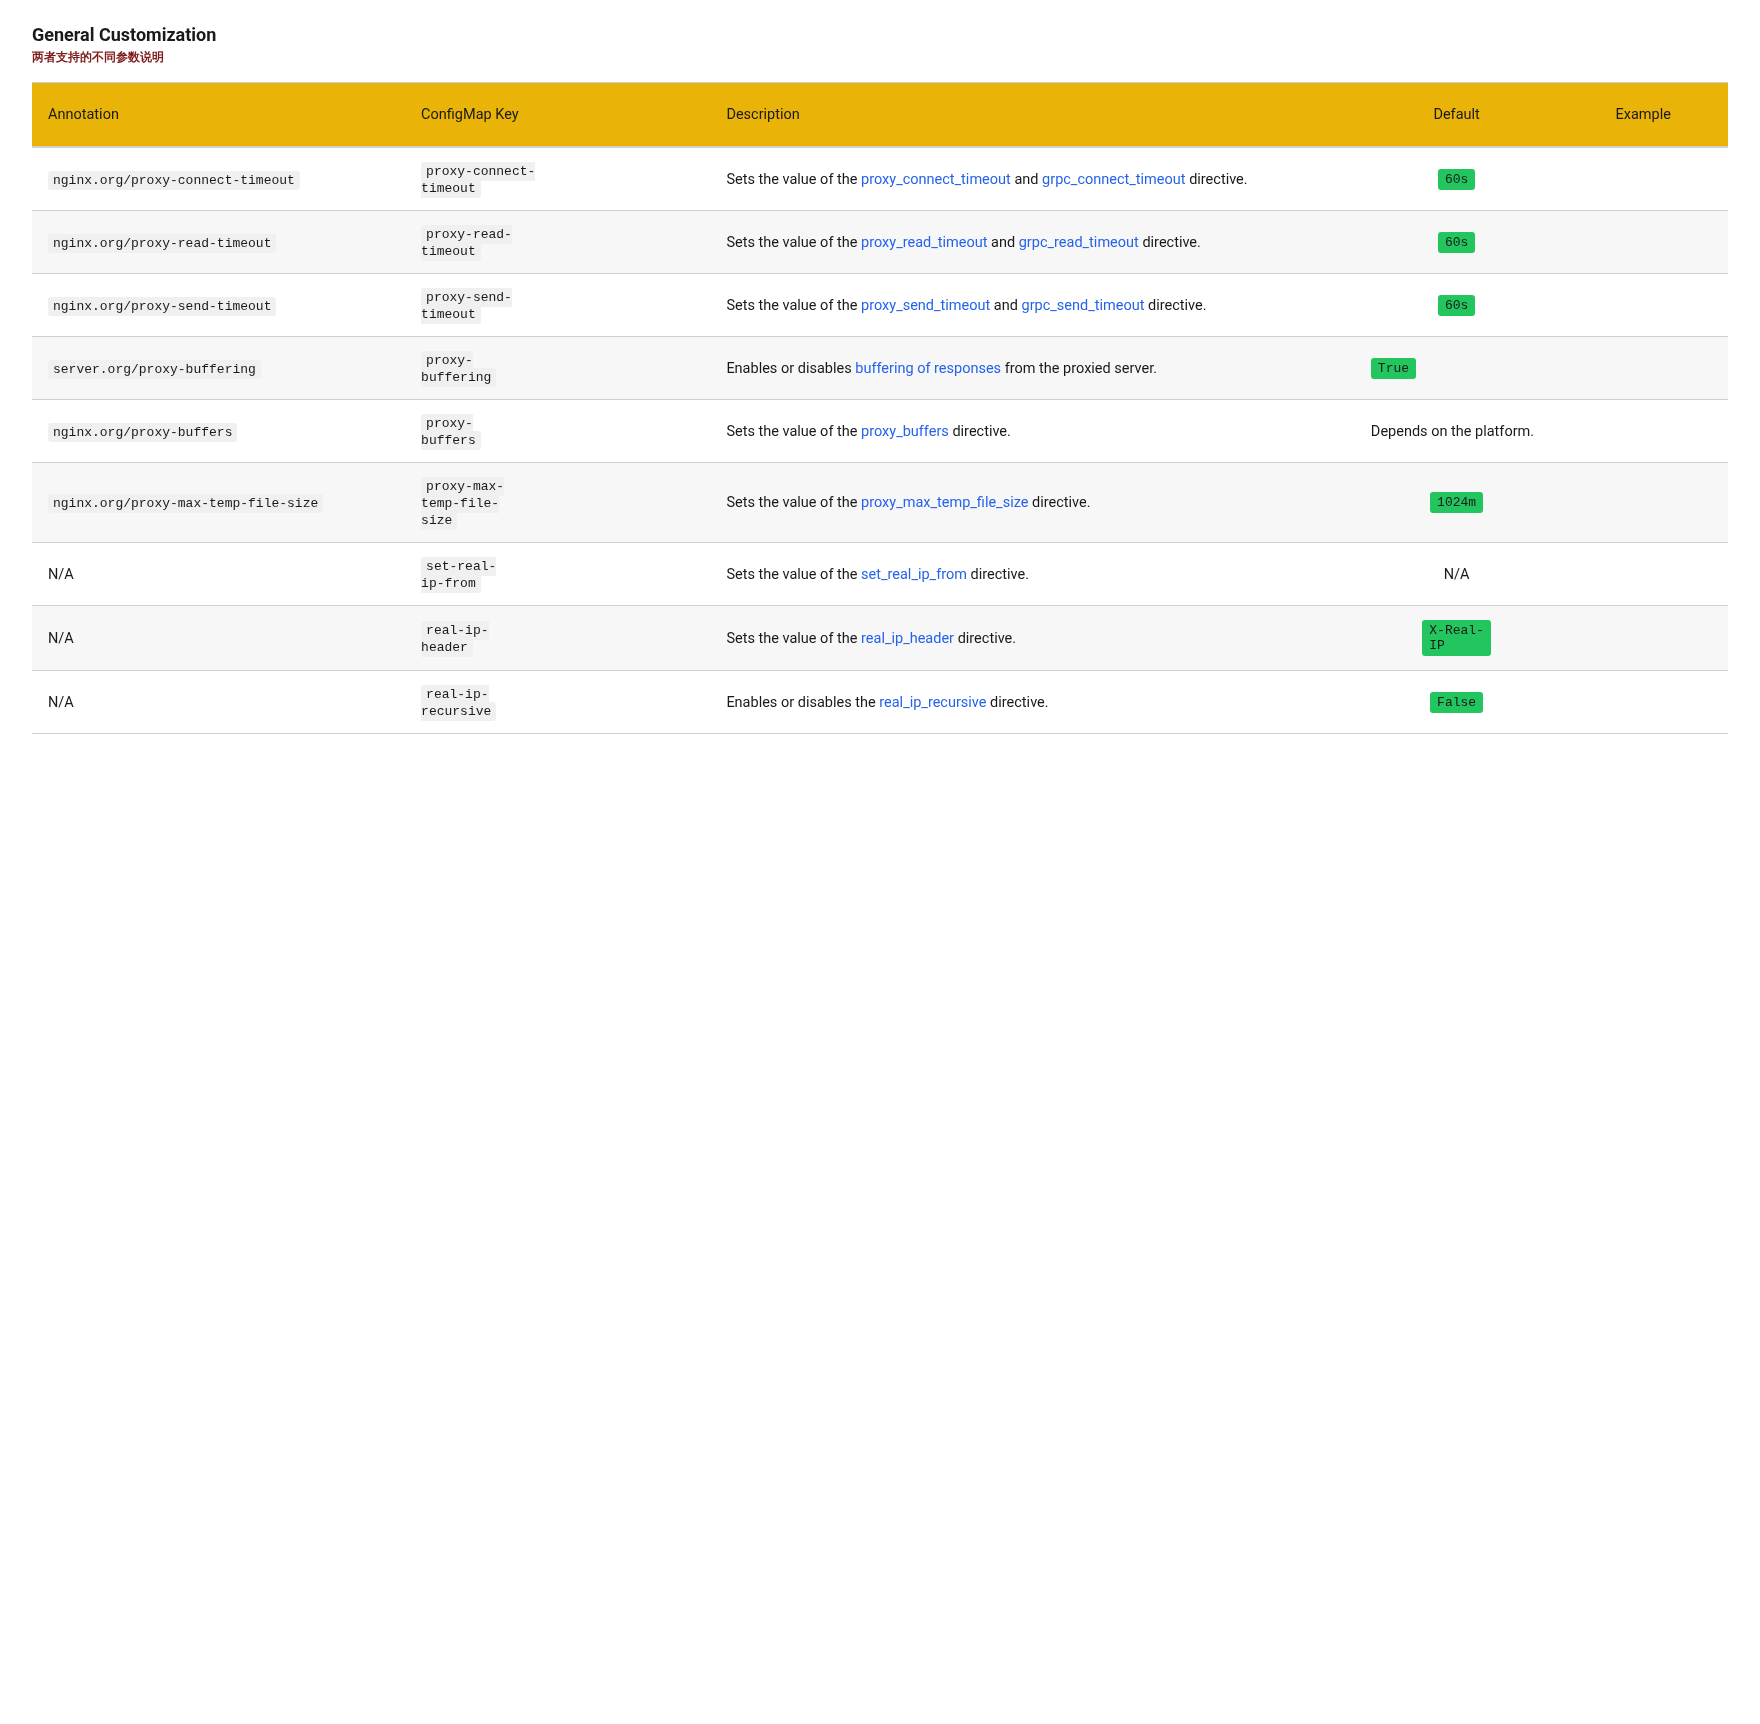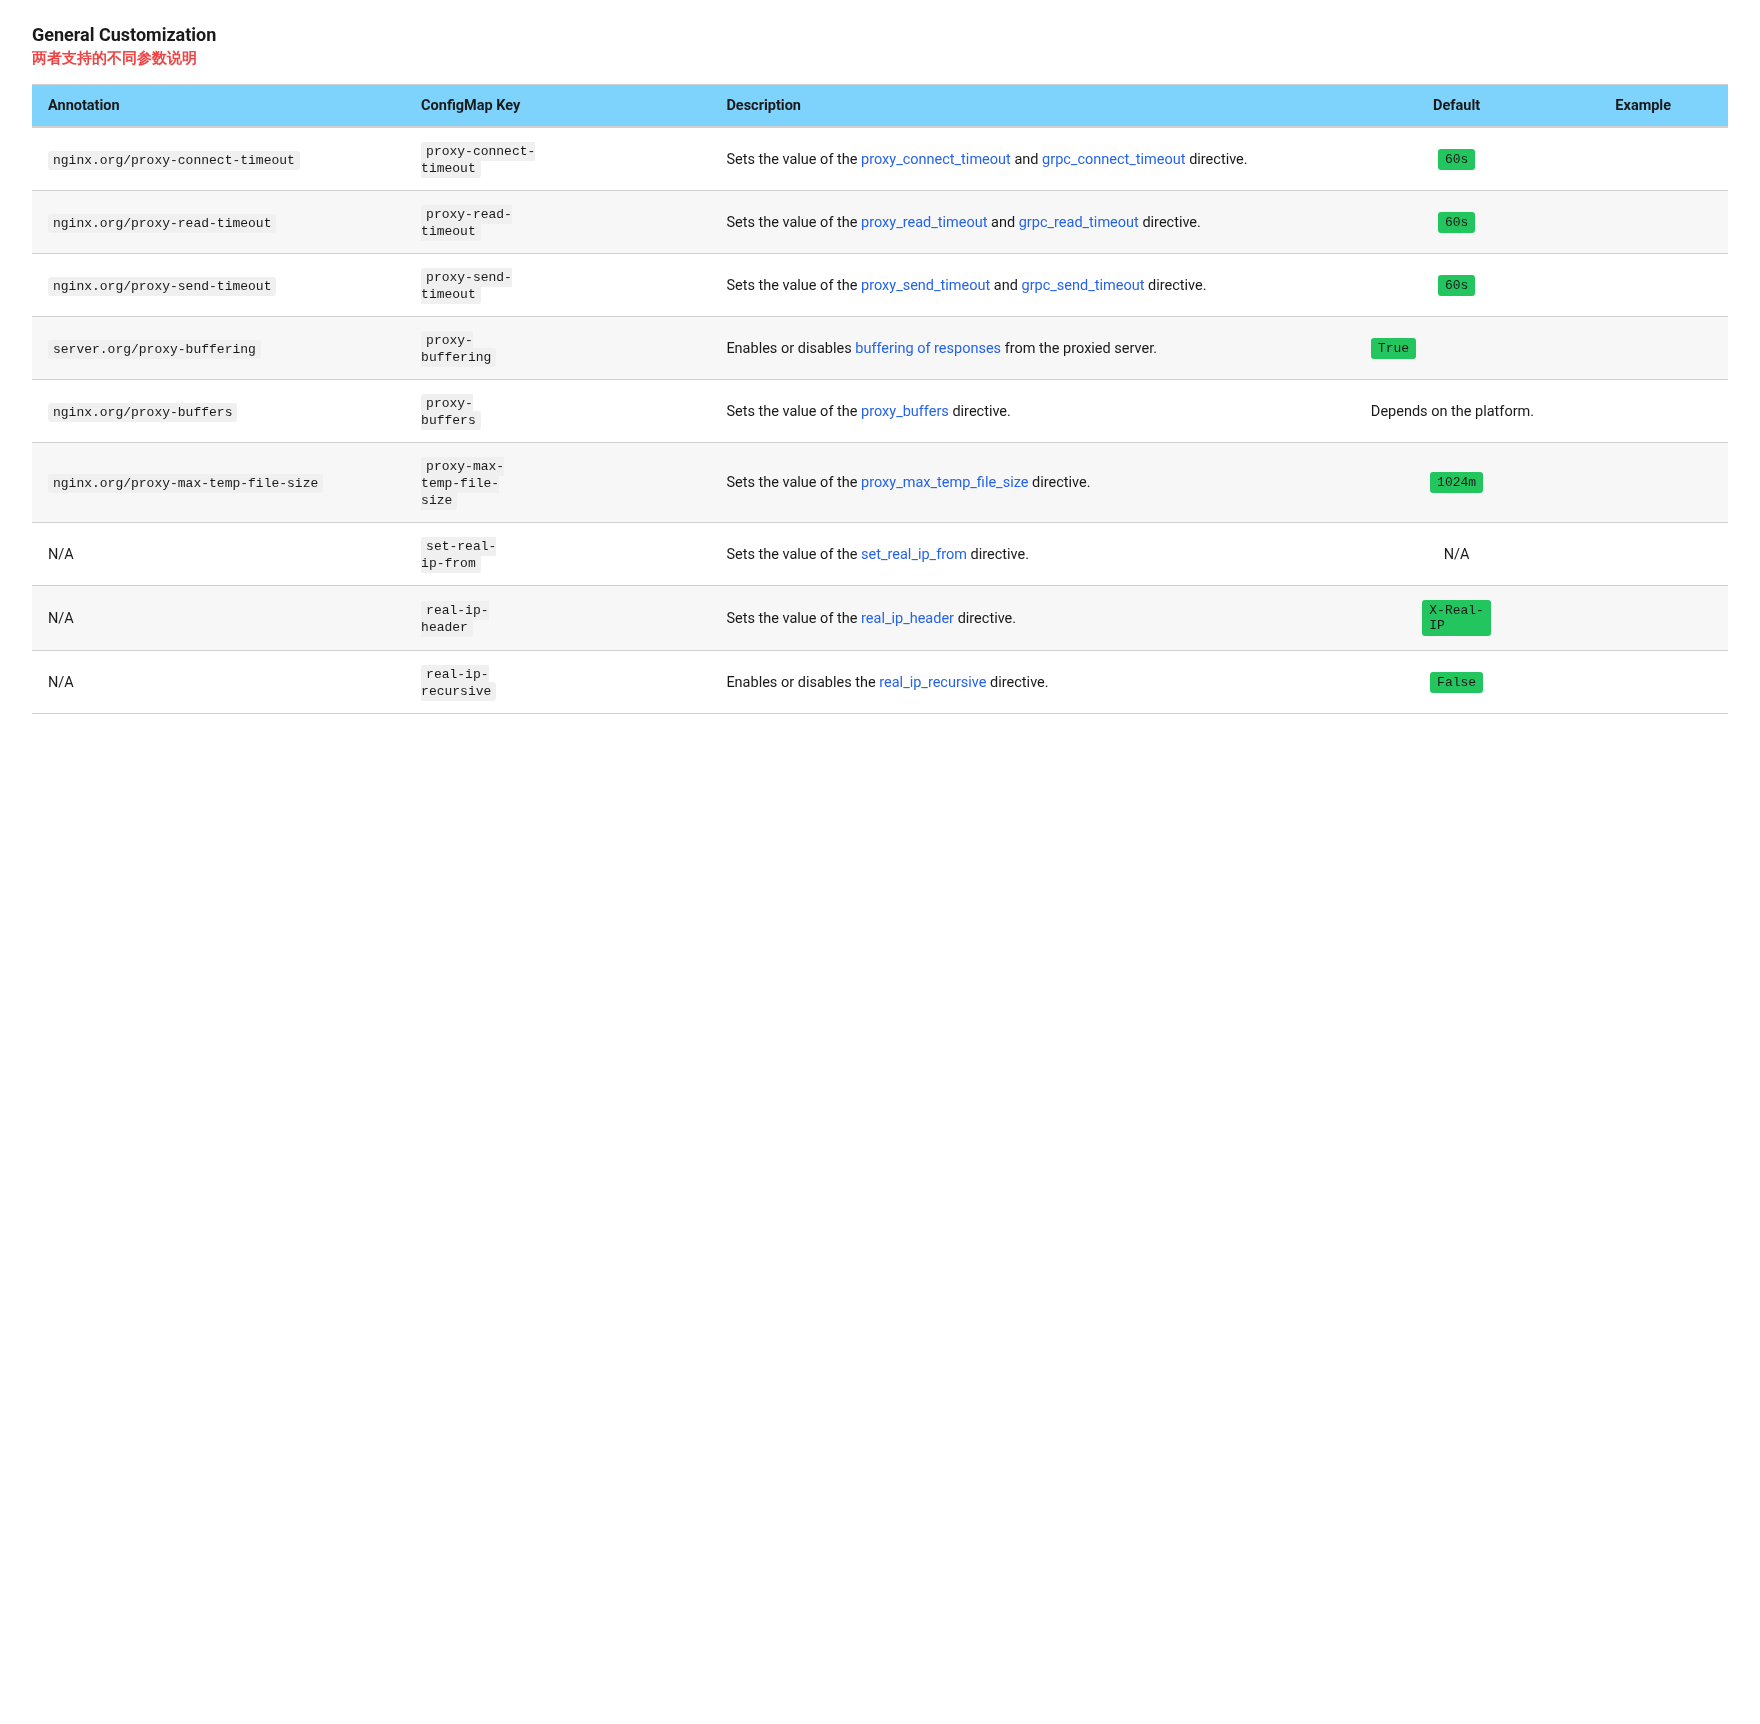--- a/index.html
+++ b/index.html
@@ -9,39 +9,39 @@
       color: #1a1a1a;
       background: #fff;
       padding: 24px 32px;
     }
     .page-title {
       font-weight: 700;
       font-size: 18px;
       margin-bottom: 4px;
     }
     .subtitle {
-      color: #ef4444;
+      color: #7f1d1d;
       font-weight: 700;
-      font-size: 15px;
+      font-size: 12px;
       margin-bottom: 16px;
     }
     table {
       width: 100%;
       border-collapse: collapse;
       font-size: 14.5px;
     }
     thead tr {
       border-top: 1px solid #d0d0d0;
       border-bottom: 2px solid #d0d0d0;
     }
     th {
-      font-weight: 700;
-      padding: 12px 16px;
+      font-weight: 400;
+      padding: 23px 16px;
       text-align: left;
-      background: #7dd3fc;
+      background: #eab308;
     }
     th:nth-child(4), th:nth-child(5) {
       text-align: center;
     }
     tbody tr {
       border-bottom: 1px solid #d0d0d0;
     }
     tbody tr:nth-child(even) {
       background: #f7f7f7;
     }

